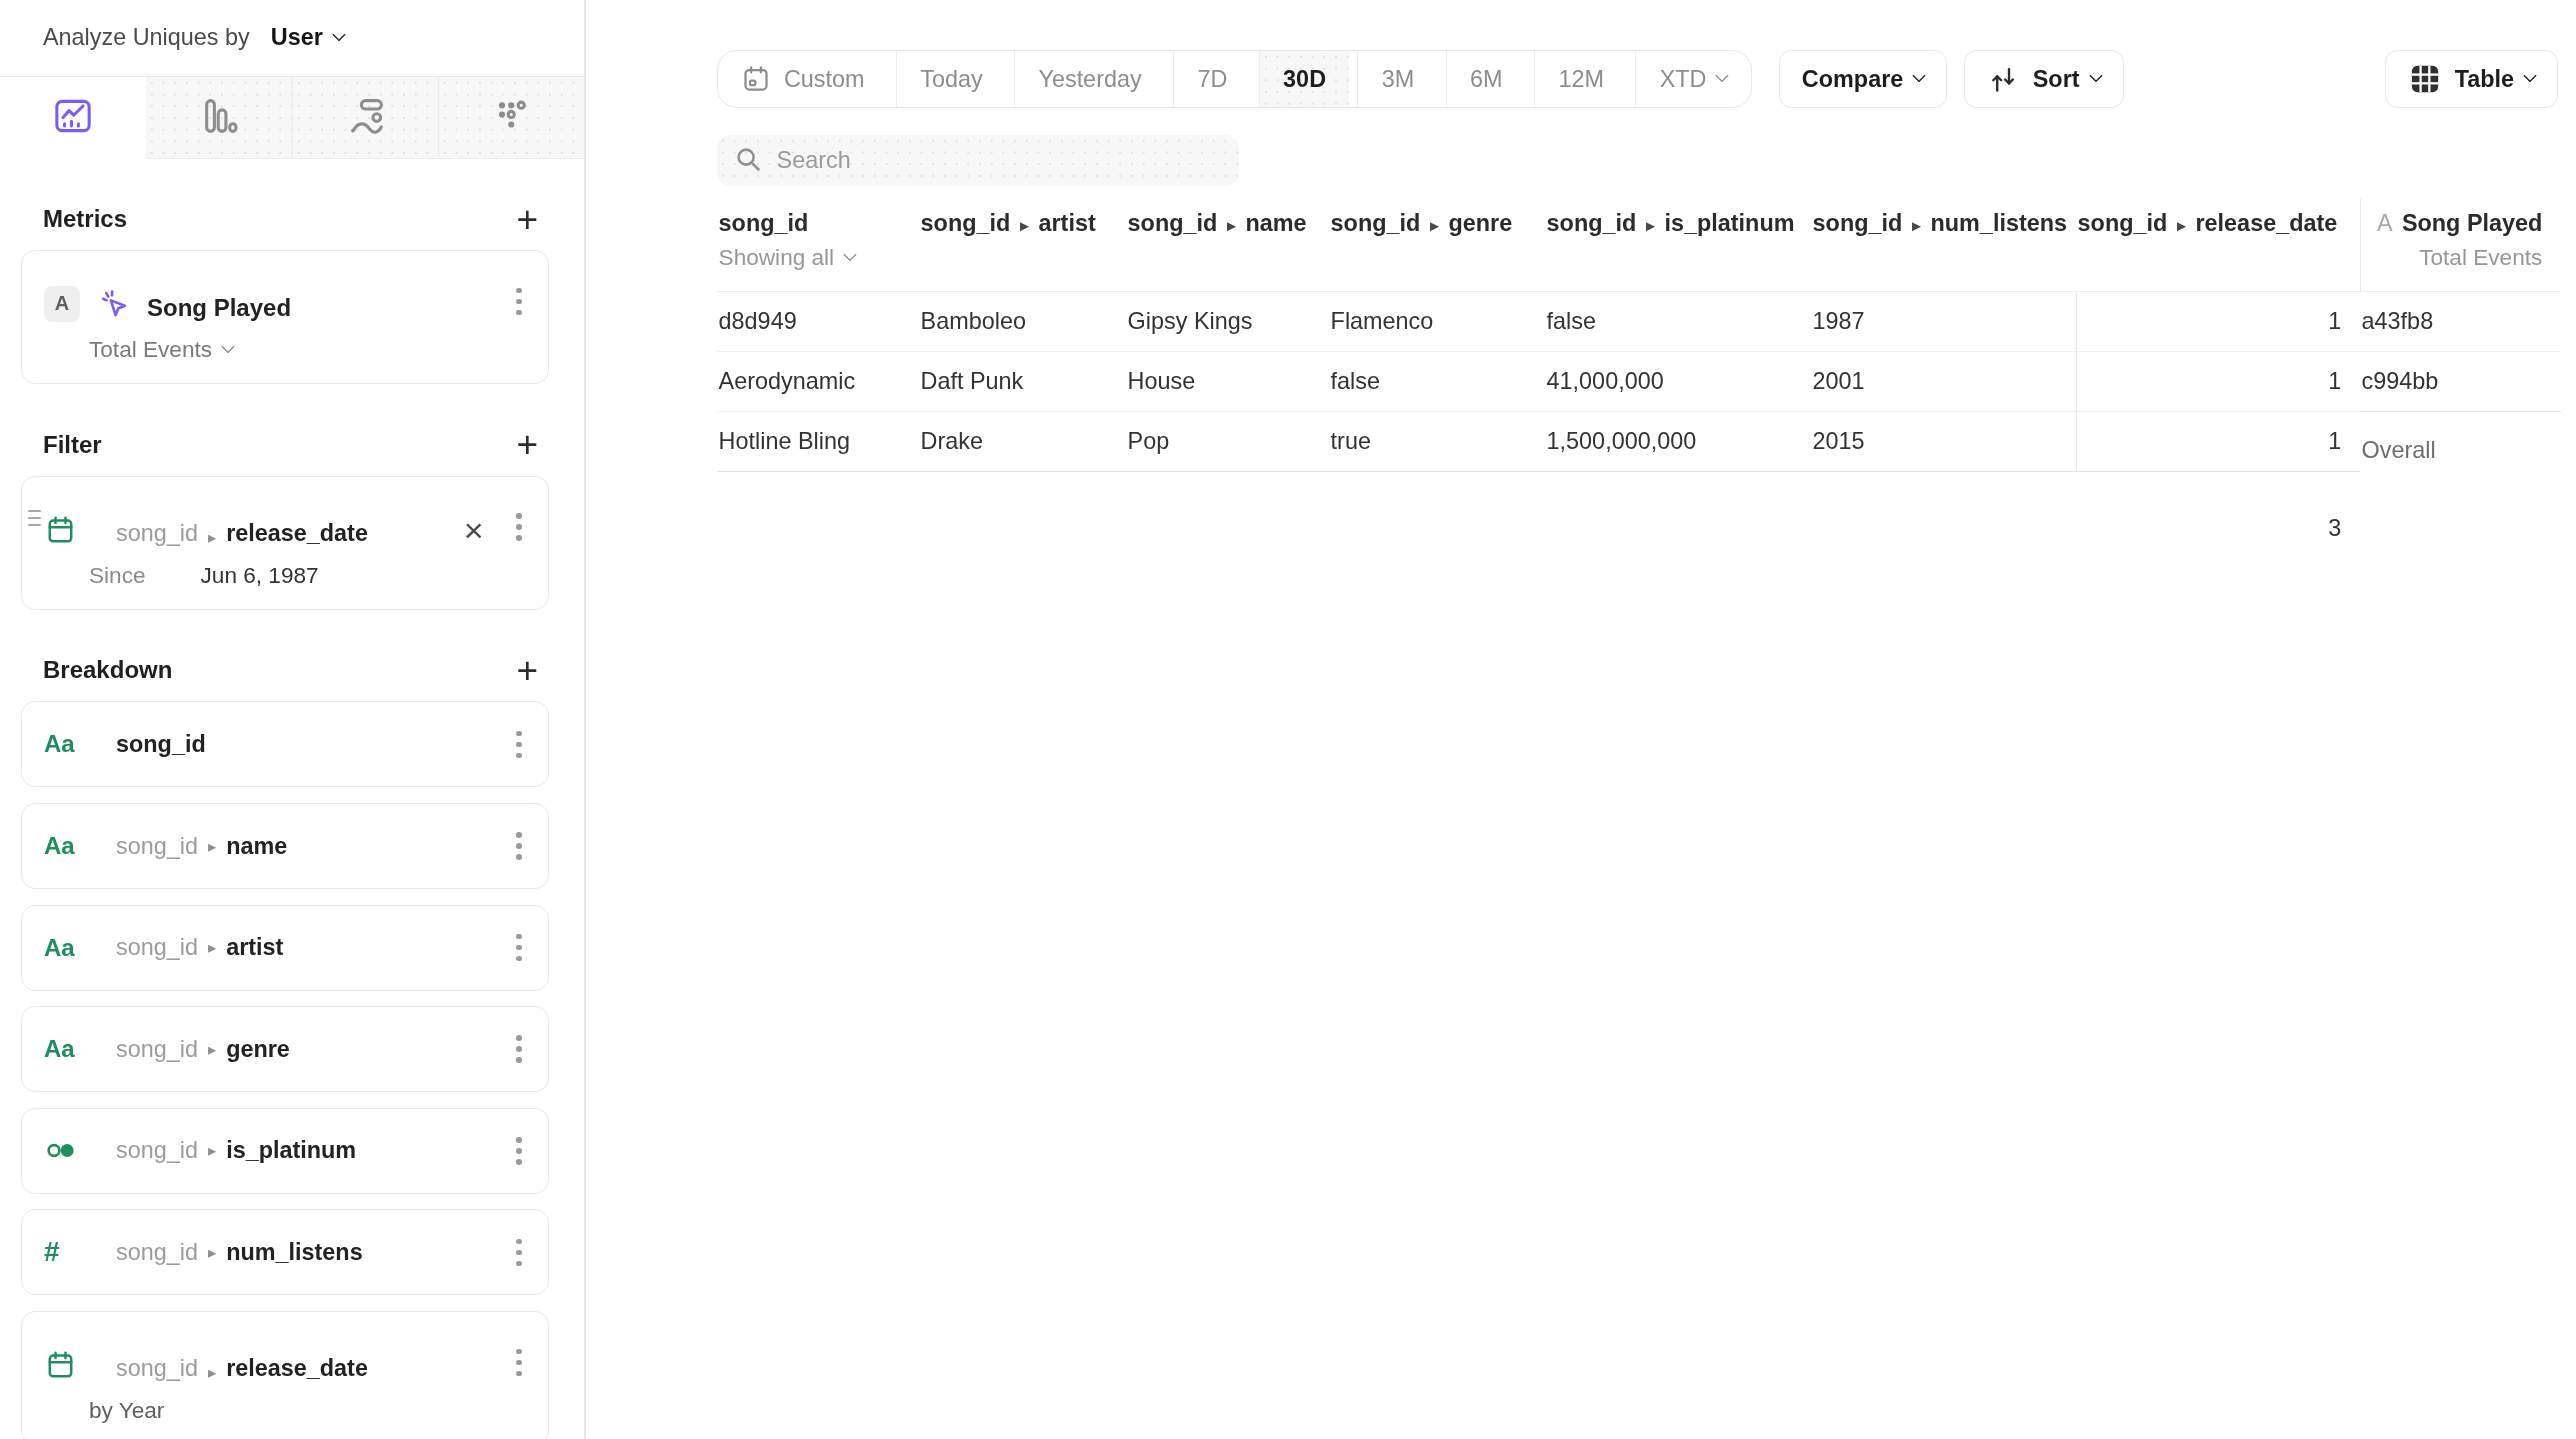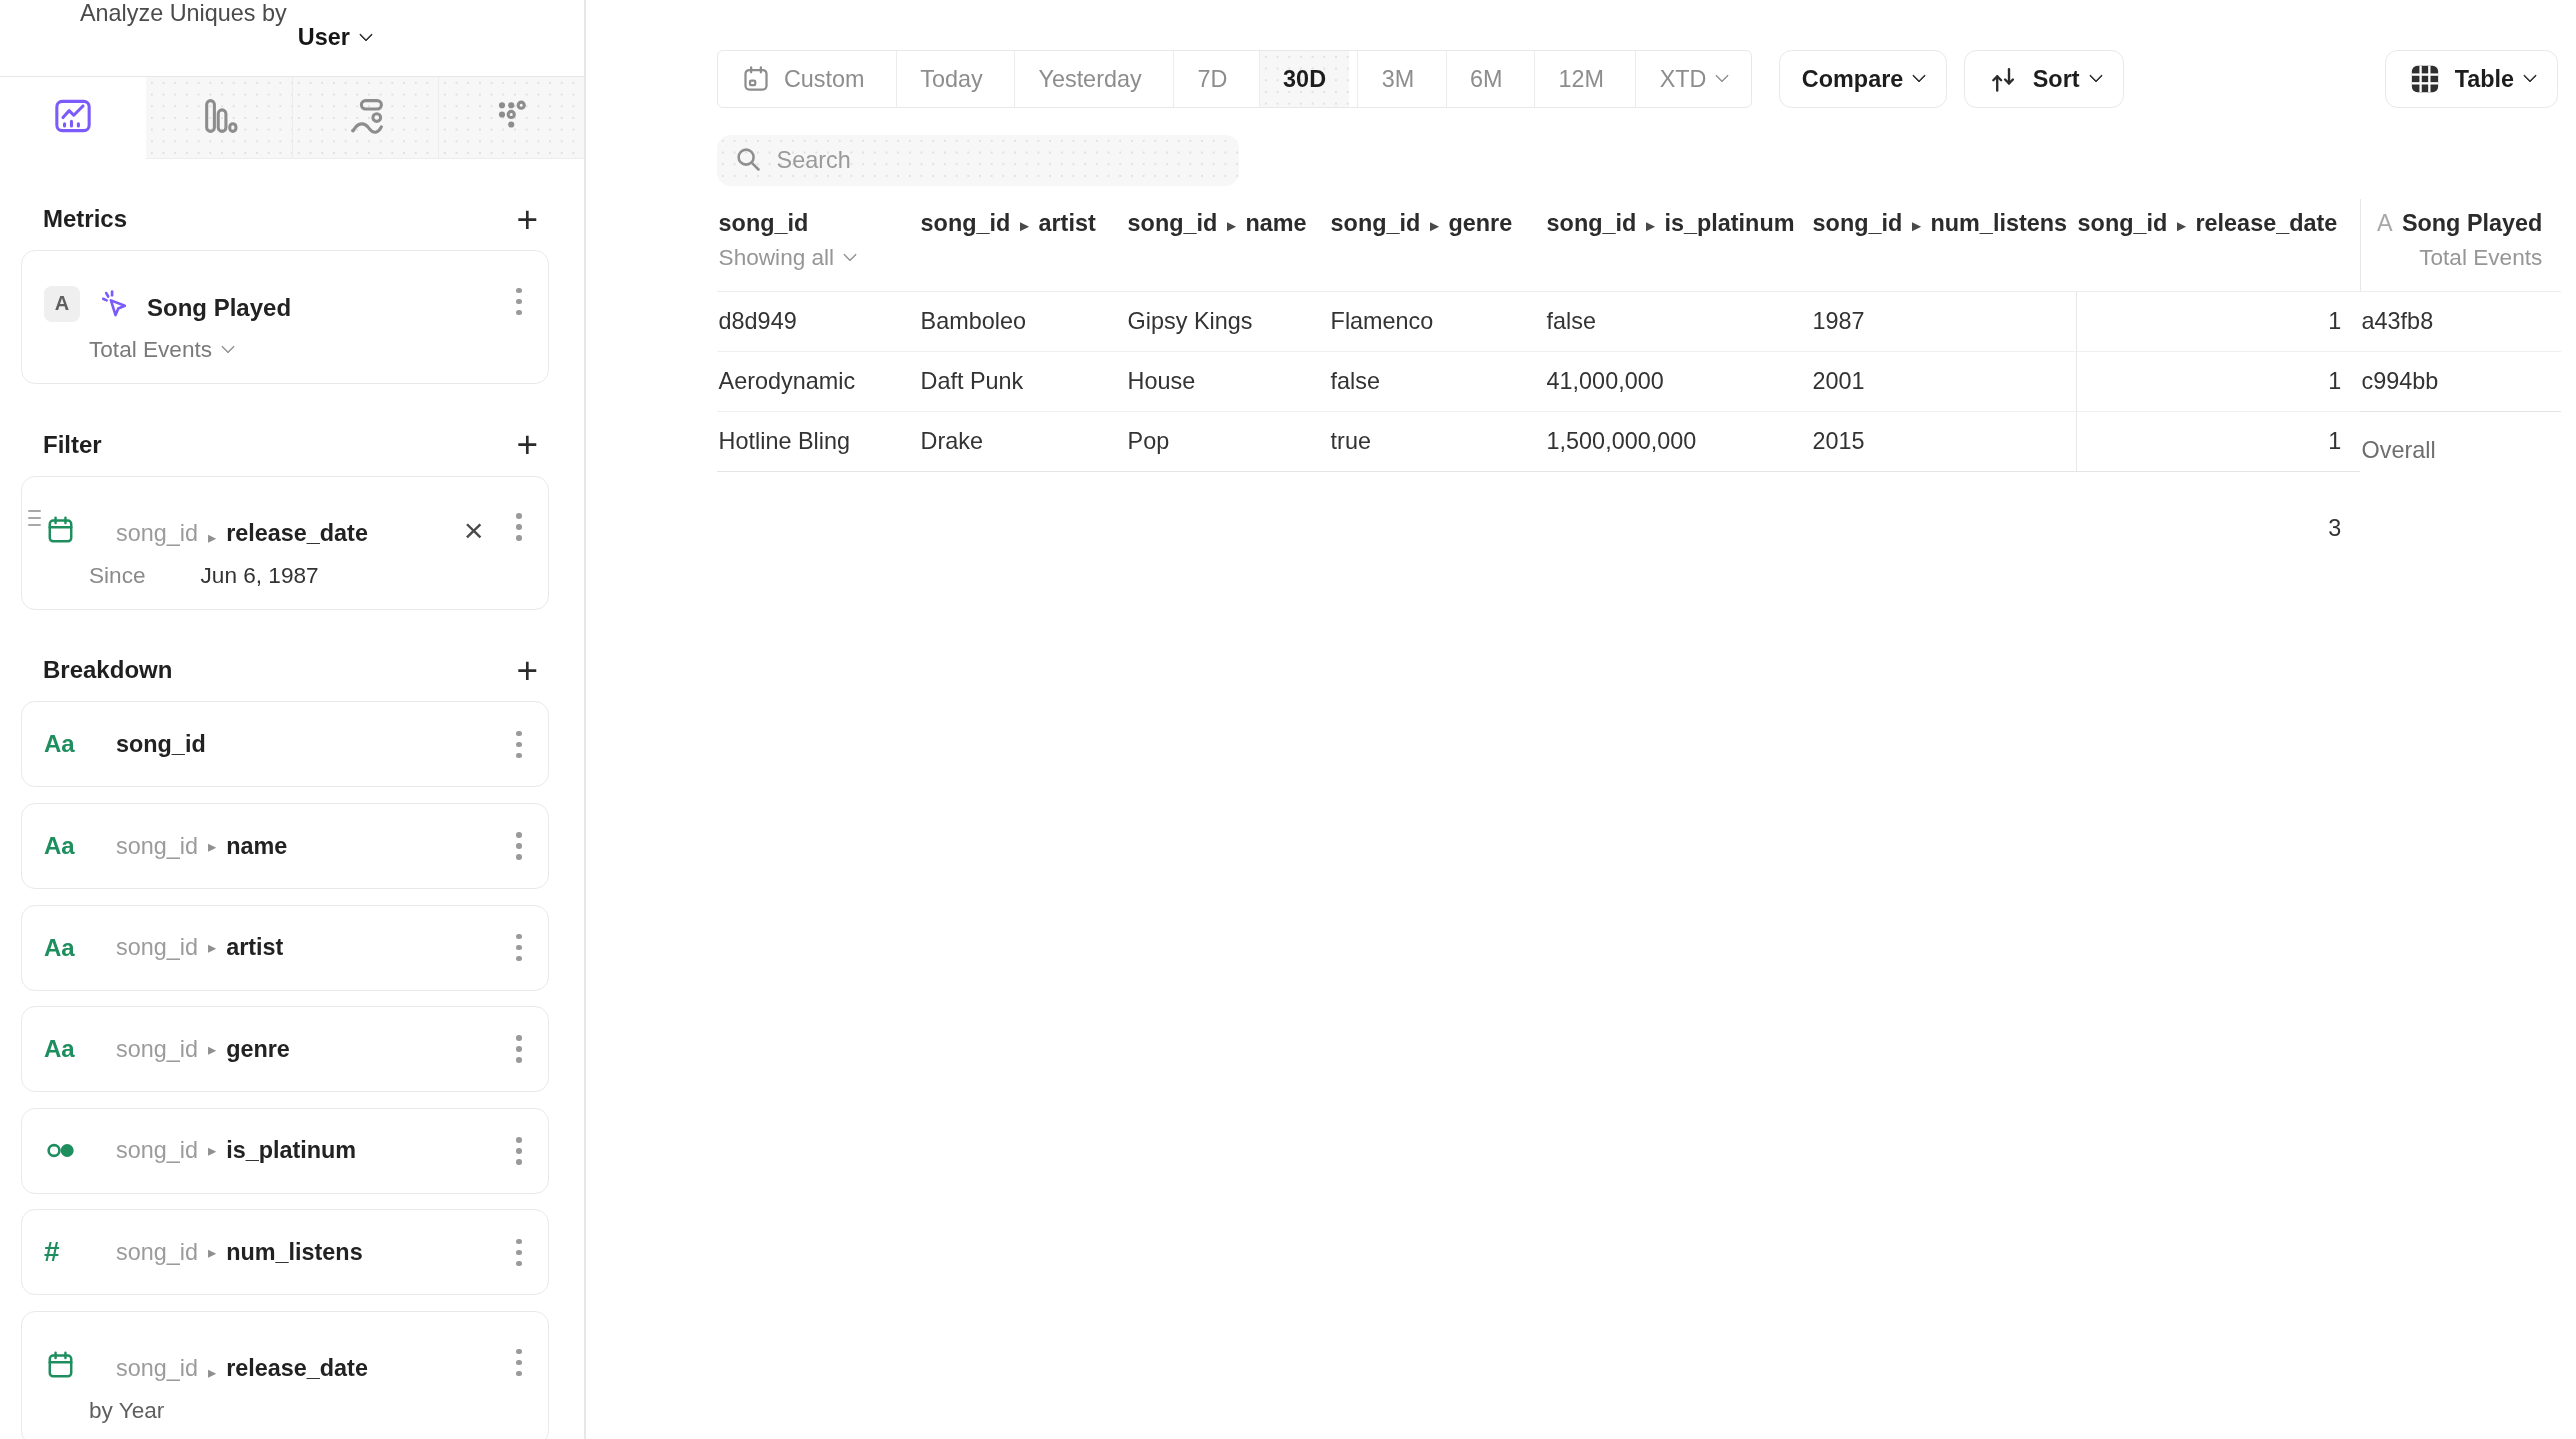--- a/index.html
+++ b/index.html
@@ -6,21 +6,21 @@
   html, body { width: 2576px; height: 1439px; overflow: hidden; }
   body {
     font-family: "Liberation Sans", sans-serif;
     color: #2b2b2b; background: #ffffff;
     -webkit-font-smoothing: antialiased;
   }
   .page { display: flex; width: 2576px; height: 1439px; }
 
   
   .sidebar { width: 586px; flex: 0 0 586px; border-right: 2.3px solid #e7e7e7; display: flex; flex-direction: column; background: #fff; }
-  .sb-header { height: 76px; display: flex; padding-left: 43px; gap: 11px; margin-left: 37px; }
+  .sb-header { height: 76px; display: flex; align-items: center; padding-left: 43px; gap: 21px; }
   .sb-header .lbl { font-size: 23.4px; color: #4b4b4b; }
   .sb-header .val { font-size: 23.4px; font-weight: 700; color: #161616; display: flex; align-items: center; cursor: pointer; }
 
   .dotted { background-color: #f7f7f7; background-image: radial-gradient(#e1e1e1 1.3px, transparent 1.3px); background-size: 11.7px 11.7px; }
 
   .tab-strip { display: flex; border-top: 1.6px solid #e7e7e7; height: 83px; flex: 0 0 83px; }
   .tab { width: 146px; display: flex; align-items: center; justify-content: center; cursor: pointer; }
   .tab.inactive { border-bottom: 1.6px solid #ececec; }
   .tab.inactive + .tab.inactive { border-left: 1.6px solid #ececec; }
   .tab.active { background: #fff; }
@@ -57,21 +57,21 @@
 
   .type-icon { width: 36px; flex: 0 0 36px; margin-right: 36px; display: flex; align-items: center; }
   .green-glyph { color: #1e8e5e; font-size: 24px; font-weight: 700; }
   .since-op { color: #8a8a8a; }
   .since-val { color: #333; margin-left: 55px; }
   .bucket-note { color: #5f5f5f; }
 
   
   .main { flex: 1; padding: 50px 0 0 131px; background: #fff; }
   .toolbar { display: flex; align-items: center; height: 58px; padding-right: 18px; }
-  .seg-control { display: flex; align-items: stretch; height: 58px; border: 1.6px solid #e8e8e8; border-radius: 6px; overflow: hidden; background: #fff; }
+  .seg-control { display: flex; align-items: stretch; height: 58px; border: 1.6px solid #e8e8e8; border-radius: 20px; overflow: hidden; background: #fff; }
   .seg { display: flex; align-items: center; padding: 0 23.4px; font-size: 23.4px; color: #8d8d8d; cursor: pointer; white-space: nowrap; }
   .seg + .seg { border-left: 1.6px solid #ececec; margin-left: 8px; }
   .seg.selected { color: #1d1d1d; font-weight: 700; }
   .seg .cal { margin-right: 12.5px; display: flex; }
 
   .tb-btn { display: flex; align-items: center; height: 58px; padding: 0 22px; border: 1.6px solid #e8e8e8; border-radius: 12.5px;
             background: #fff; font-size: 23.4px; font-weight: 700; color: #1d1d1d; cursor: pointer; }
   .tb-btn .ic { margin-right: 12.5px; display: flex; }
   .mt-compare { margin-left: 27px; }
   .mt-sort { margin-left: 17px; text-align: center; }

